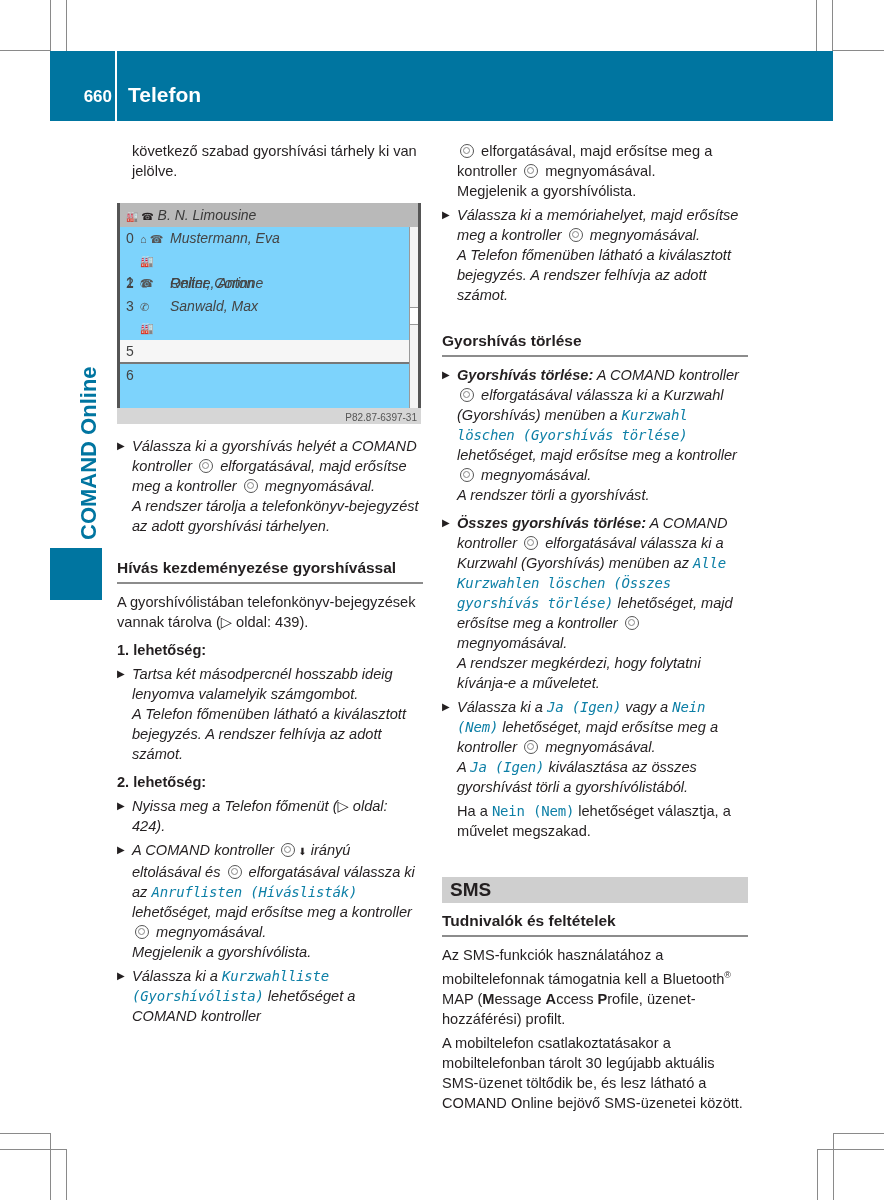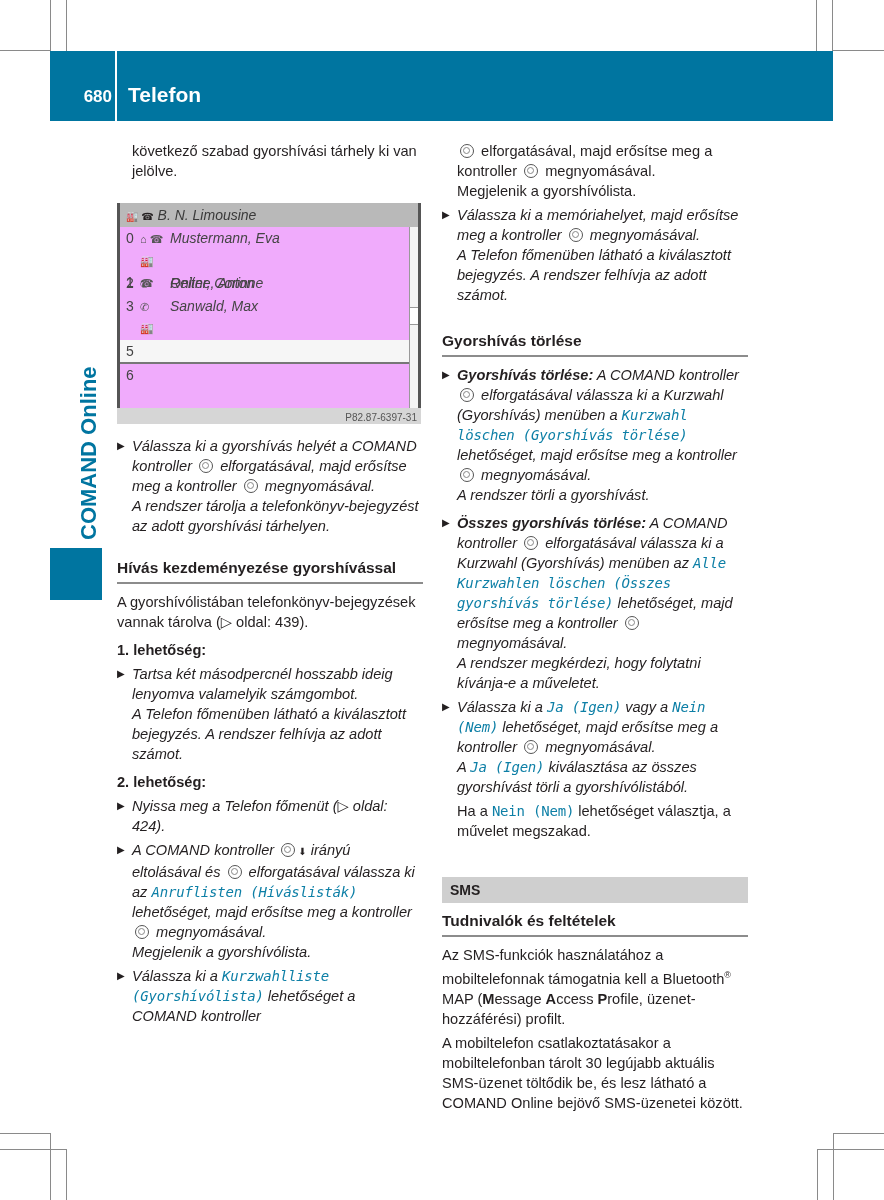--- a/index.html
+++ b/index.html
@@ -16,27 +16,27 @@
   .col { position: absolute; font-size: 14.6px; line-height: 20px; }
   .col-left { left: 117px; top: 141px; width: 306px; }
   .col-right { left: 442px; top: 141px; width: 306px; }
   p { margin: 0; }
   .indent { padding-left: 15px; }
   .bullet { position: relative; padding-left: 15px; margin-top: 4px; font-style: italic; }
   .bullet::before { content: "\25B6"; position: absolute; left: 0; top: 0; font-size: 10px; }
   .code { font-family: "DejaVu Sans Mono", "Liberation Mono", monospace; color: #0d7fa6; font-size: 14px; letter-spacing: -0.2px; }
   .sub { font-weight: bold; margin-top: 8px; }
   h3 { margin: 22px 0 8px 0; font-size: 15.5px; font-weight: bold; padding-bottom: 4px; border-bottom: 2px solid #8c8c8c; }
-  .gray-band { background: #cfcfcf; font-weight: bold; font-size: 14px; padding: 3px 8px; margin-top: 36px; height: 20px; }
+  .gray-band { background: #cfcfcf; font-weight: bold; font-size: 19px; padding: 3px 8px; margin-top: 36px; height: 20px; }
   .ico { display: inline-block; font-size: 13px; color: #231f20; vertical-align: 0; }
   .ctrl { display: inline-block; width: 12px; height: 12px; border: 1.5px solid #555; border-radius: 50%; vertical-align: -2px; margin: 0 3px; position: relative; }
   .ctrl::after { content: ""; position: absolute; left: 2px; top: 2px; width: 5px; height: 5px; border: 1px solid #888; border-radius: 50%; }
   sup { font-size: 9px; }
   
-  .screen { position: relative; width: 304px; height: 205px; margin-top: 22px; background: #f0abfc; border-left: 3px solid #555; border-right: 3px solid #555; box-sizing: border-box; }
+  .screen { position: relative; width: 304px; height: 205px; margin-top: 22px; background: #7dd3fc; border-left: 3px solid #555; border-right: 3px solid #555; box-sizing: border-box; }
   .screen .head { height: 24px; background: #b9b9b9; font-style: italic; color: #3a3a3a; font-size: 14px; line-height: 24px; padding-left: 6px; }
   .screen .row { height: 22.5px; line-height: 22.5px; font-size: 14px; color: #444; padding-left: 6px; font-style: italic; position: relative; }
   .screen .row .n { display: inline-block; width: 14px; font-style: normal; }
   .screen .row .icons { display: inline-block; width: 30px; font-size: 11px; font-style: normal; color: #555; }
   .screen .row.sel { background: #f6f6f6; }
   .screen .row.last { border-top: 2px solid #777; }
   .screen .scroll { position: absolute; right: 0; top: 24px; width: 8px; bottom: 0; border-left: 1px solid #999; background: #f4f4f4; }
   .screen .scroll .thumb { position: absolute; left: 0; right: 0; top: 80px; height: 16px; border-top: 1px solid #999; border-bottom: 1px solid #999; background: #fff; }
   .caption { height: 16px; background: #d6d6d6; font-size: 10px; color: #555; text-align: right; line-height: 20px; padding-right: 4px; width: 304px; box-sizing: border-box; }
 </style>
@@ -52,21 +52,21 @@
 <div class="crop" style="left:0;top:1133px;width:50px;height:1px;"></div>
 <div class="crop" style="left:0;top:1149px;width:66px;height:1px;"></div>
 <div class="crop" style="left:50px;top:1133px;width:1px;height:67px;"></div>
 <div class="crop" style="left:66px;top:1149px;width:1px;height:51px;"></div>
 <div class="crop" style="left:833px;top:1133px;width:51px;height:1px;"></div>
 <div class="crop" style="left:817px;top:1149px;width:67px;height:1px;"></div>
 <div class="crop" style="left:833px;top:1133px;width:1px;height:67px;"></div>
 <div class="crop" style="left:817px;top:1149px;width:1px;height:51px;"></div>
 
 <div class="header-bar">
-  <span class="page-num">680</span>
+  <span class="page-num">660</span>
   <div class="sep"></div>
   <span class="chapter">Telefon</span>
 </div>
 
 <div class="side-label">COMAND Online</div>
 <div class="side-tab"></div>
 
 <div class="col col-left">
   <p class="indent">következő szabad gyorshívási tárhely ki van jelölve.</p>
 

